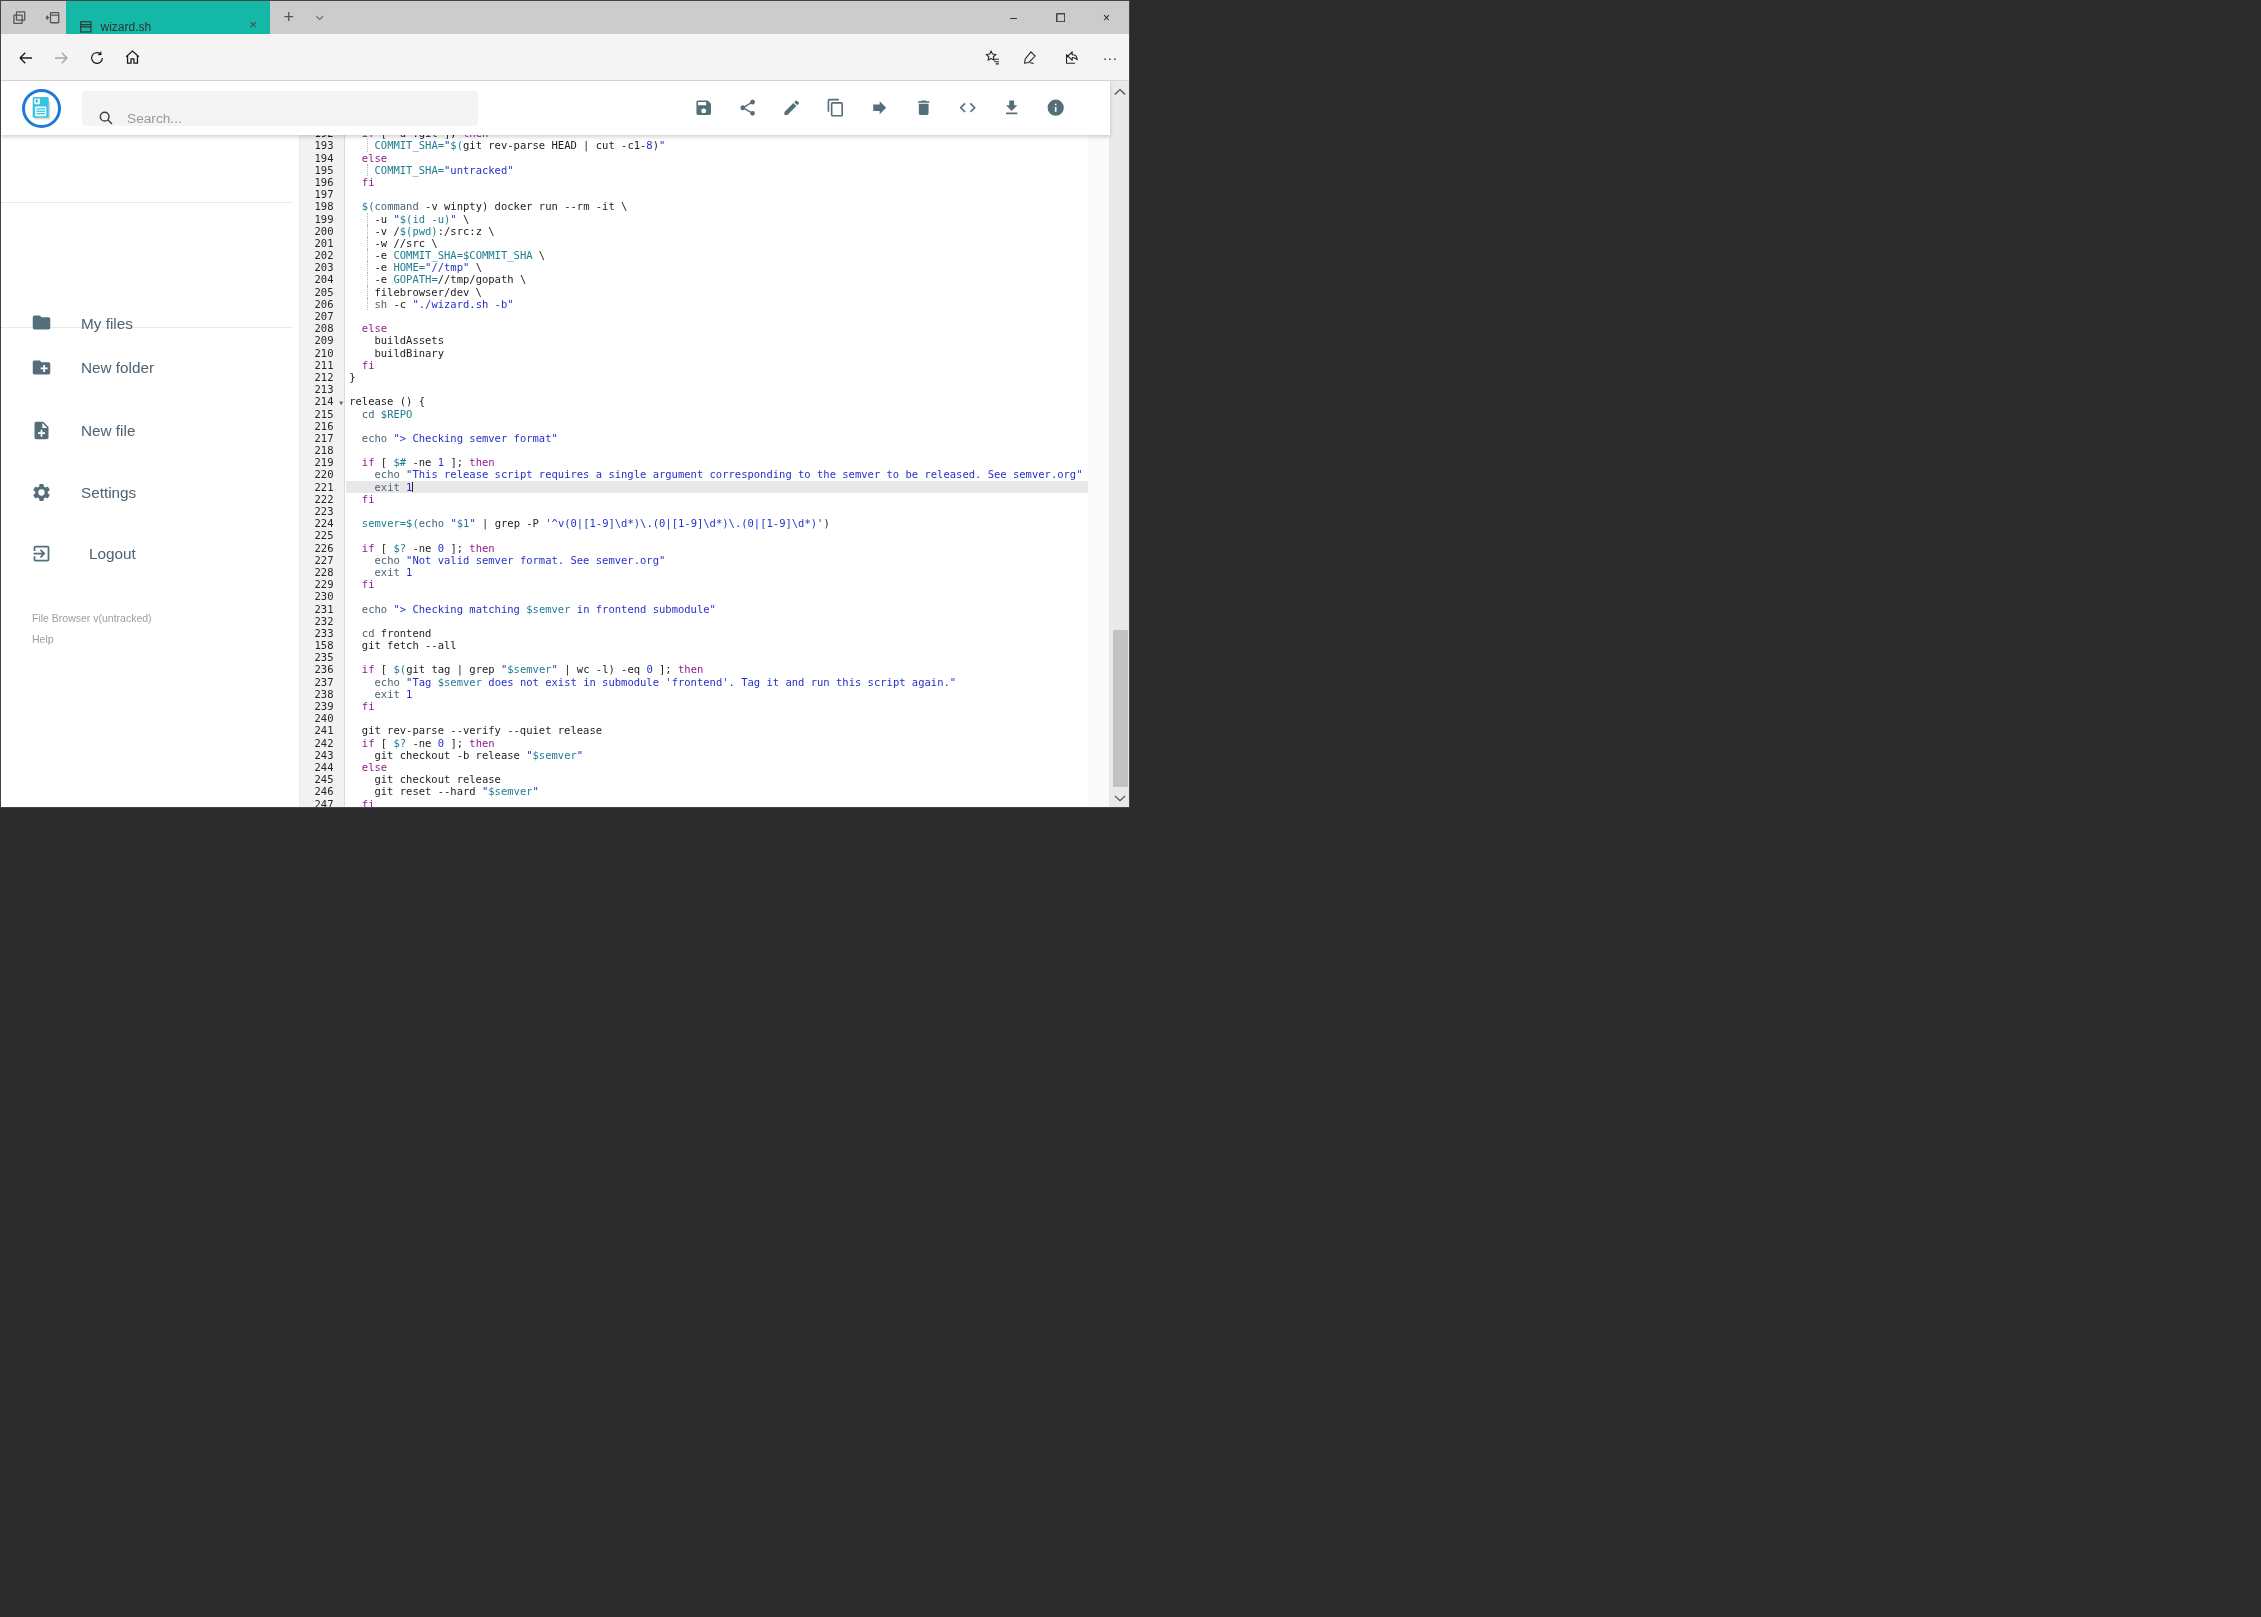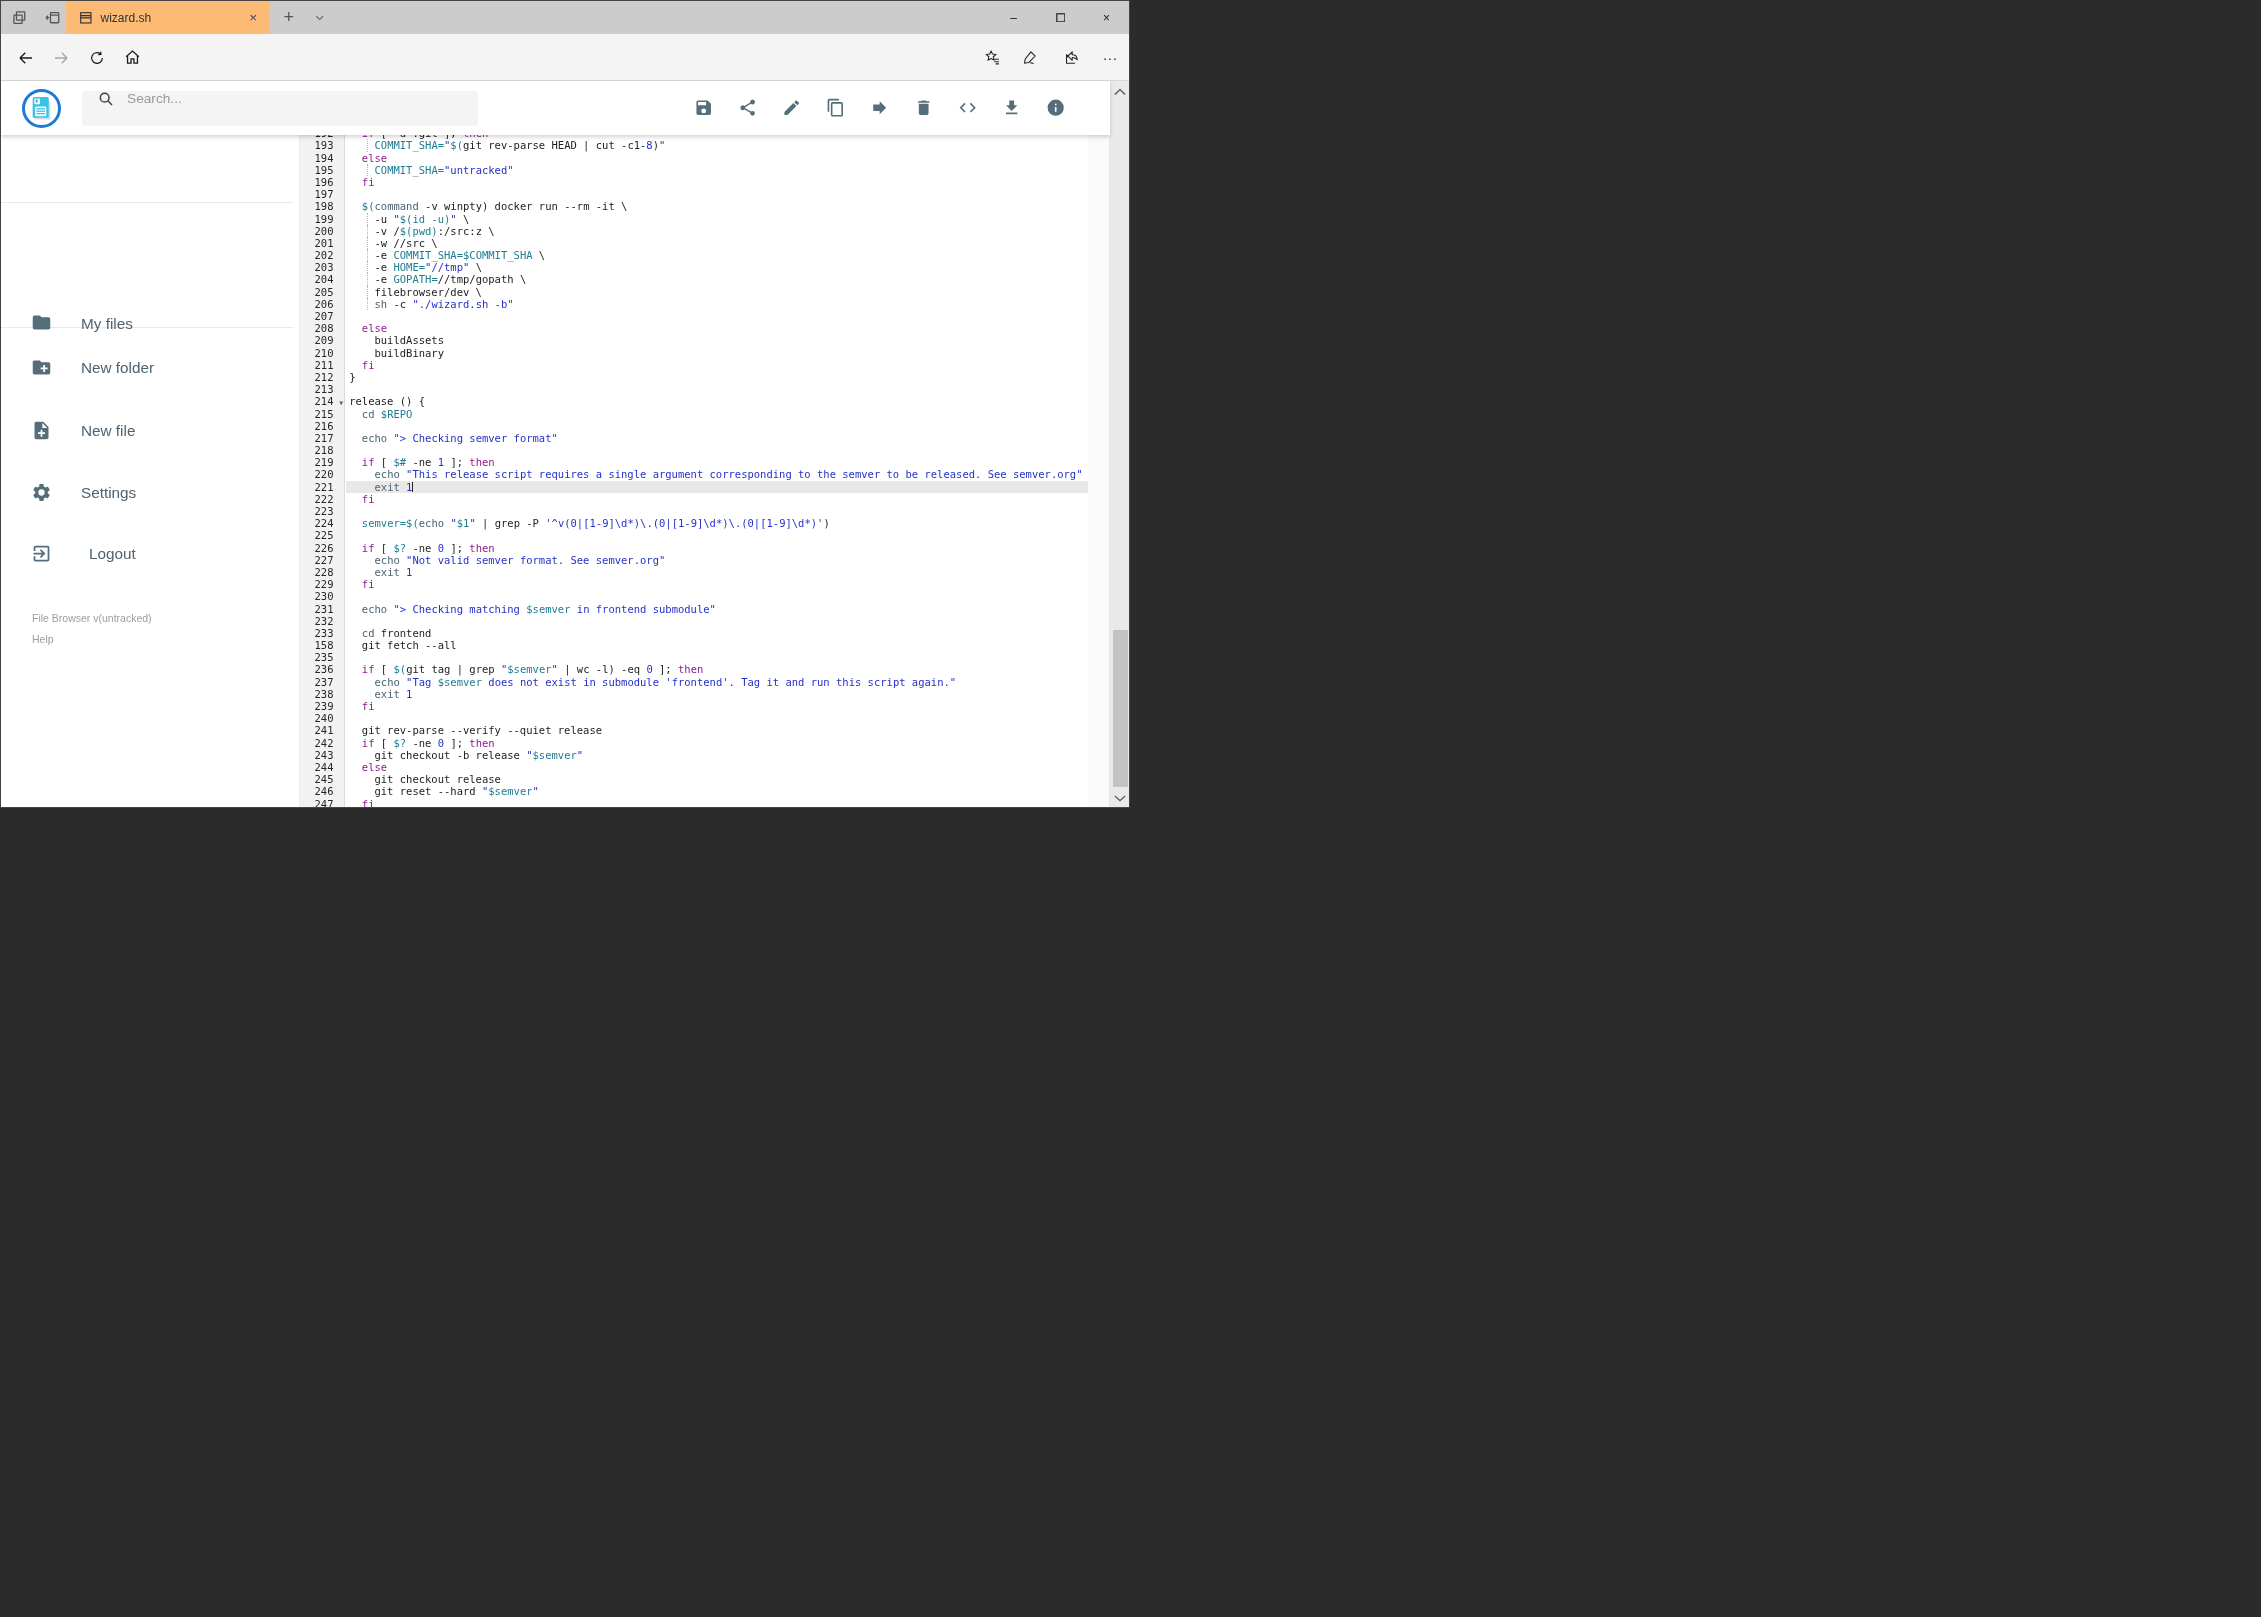--- a/index.html
+++ b/index.html
@@ -2,21 +2,21 @@
 <html style="font-size:13px"><head>
 <meta charset="utf-8">
 <style>
   html,body{margin:0;padding:0;background:#2b2b2b;}
   *{box-sizing:border-box;}
   #win{position:relative;width:1130px;height:808px;background:#fff;overflow:hidden;
        font-family:"Liberation Sans","DejaVu Sans",sans-serif;border:0.8px solid #444;}
   
   #tabbar{position:absolute;left:0;top:0;width:1130px;height:33px;background:#cccccc;}
   .tb-icon{position:absolute;top:0;height:33px;width:32px;display:flex;align-items:center;justify-content:center;color:#555;}
-  #tab{position:absolute;left:65px;top:0;width:204px;height:33px;background:#fdba74;display:flex;align-items:center;padding:0 8px;}
+  #tab{position:absolute;left:65px;top:0;width:204px;height:33px;background:#14b8a6;display:flex;align-items:flex-end;padding:0 8px;}
   #tab .doc{margin:0 8px 0 4.8px;}
   #tab .title{font-size:12px;color:#333;flex:1;white-space:nowrap;overflow:hidden;}
   #tab .close{color:#444;font-size:13.7px;padding:1.6px 4.8px;}
   #newtab{position:absolute;left:274px;top:0;width:27.4px;height:33px;color:#555;font-size:18px;display:flex;align-items:center;justify-content:center;font-weight:300;}
   #tablist{position:absolute;left:305px;top:0;width:27.4px;height:33px;color:#666;display:flex;align-items:center;justify-content:center;}
   .winbtn{position:absolute;top:0;width:37px;height:33px;display:flex;align-items:center;justify-content:center;color:#1a1a1a;font-size:12px;}
   #navbar{position:absolute;left:0;top:33px;width:1130px;height:47px;background:#f4f4f4;border-bottom:0.8px solid #d8d8d8;}
   .nav-icon{position:absolute;top:0;height:47px;width:36px;display:flex;align-items:center;justify-content:center;color:#222;}
   .nav-icon.disabled{color:#a6a6a6;}
   #urlfield{position:absolute;left:179px;top:9px;width:773px;height:30px;background:#fff;border:0.8px solid #d4d4d4;display:flex;align-items:center;}
@@ -24,21 +24,21 @@
   #urltext{font-size:13px;color:#2b2b2b;white-space:nowrap;}
   #urltext .path{color:#8a8a8a;}
   #urlfield .spacer{flex:1;}
   .field-icon{width:32px;display:flex;align-items:center;justify-content:center;}
   
   #appheader{position:absolute;left:0;top:80px;width:1109px;height:54px;background:#fff;
              box-shadow:0 1.6px 4px rgba(0,0,0,.18);z-index:5;}
   #logo{position:absolute;left:21px;top:8px;width:39px;height:39px;border-radius:50%;
         border:3.2px solid #1e7ad9;background:#fff;overflow:hidden;display:flex;align-items:center;justify-content:center;}
   #searchbox{position:absolute;left:81px;top:9.7px;width:396px;height:35px;background:#f4f4f4;border-radius:2.4px;
-             display:flex;align-items:flex-start;padding-left:16px;}
+             display:flex;align-items:flex-end;padding-left:16px;}
   #searchbox .ph{color:#9a9a9a;font-size:13.7px;margin-left:13px;}
   #tools{position:absolute;right:32px;top:0;height:54px;display:flex;align-items:center;}
   .tool{width:44px;height:36px;display:flex;align-items:center;justify-content:center;color:#546e7a;}
   
   #sidebar{position:absolute;left:0;top:134px;width:299px;height:674px;background:#fff;border-right:0.8px solid #ededed;}
   .side-item{position:absolute;left:0;width:299px;display:flex;align-items:center;color:#546e7a;}
   .side-item .lbl{margin-left:29px;font-size:15.3px;color:#4e6270;}
   .side-item .icn{margin-left:30px;display:flex;}
   .divider{position:absolute;left:0;width:292px;height:0.8px;background:#e9e9e9;}
   #side-footer{position:absolute;left:31px;top:473px;font-size:10.5px;color:#9e9e9e;line-height:21px;}

